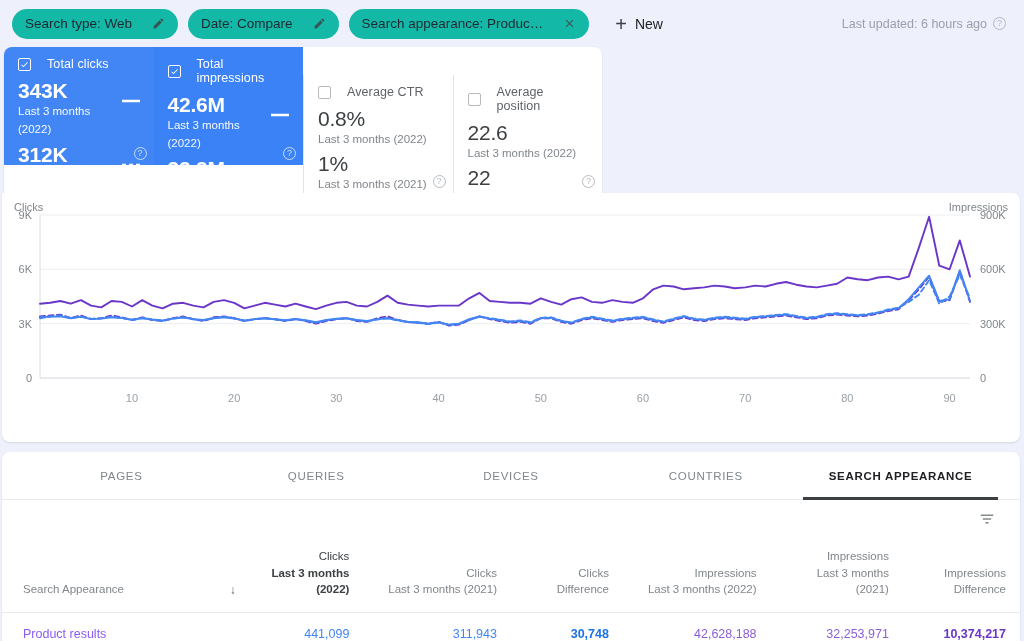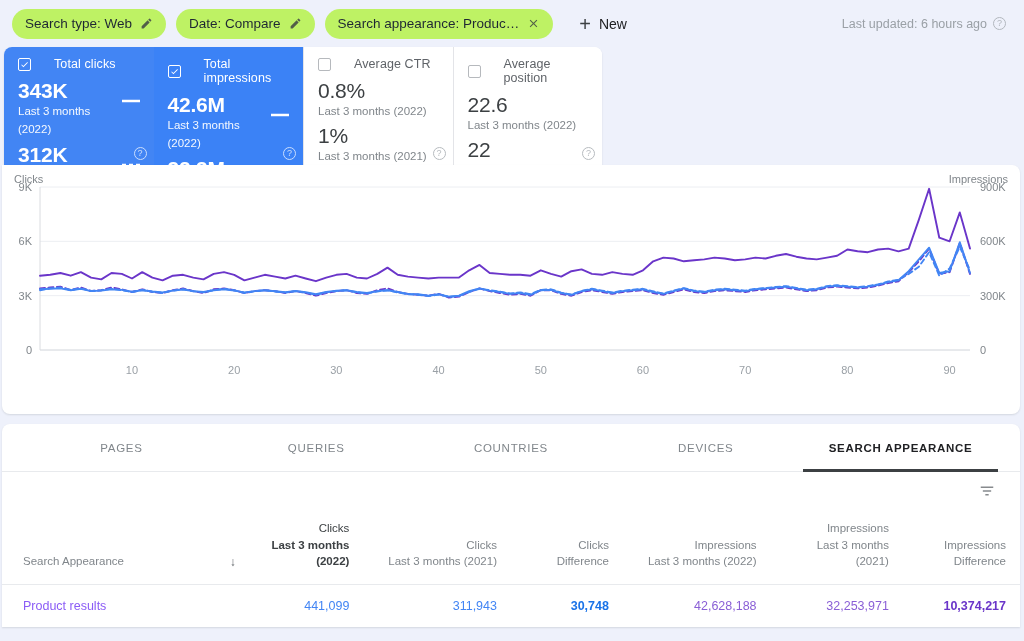--- a/index.html
+++ b/index.html
@@ -14,22 +14,22 @@
   .filterbar {
     height: 47px;
     display: flex;
     align-items: center;
     padding: 0 12px;
     gap: 10px;
   }
   .chip {
     display: flex;
     align-items: center;
-    gap: 8px;
-    background: #bef264;
+    gap: 20px;
+    background: #14b8a6;
     color: #1f2733;
     border-radius: 16px;
     height: 30px;
     padding: 0 13px;
     font-size: 13.5px;
     white-space: nowrap;
     cursor: pointer;
   }
   .chip .chip-label { line-height: 1; }
   .chip-icon { display: inline-flex; align-items: center; opacity: .82; }
@@ -59,23 +59,23 @@
   }
   .card {
     width: 149.5px;
     height: 118px;
     padding: 10px 12px 0 14px;
     position: relative;
     cursor: pointer;
   }
   .card.blue   { background: #4285f4; color: #fff; }
   .card.purple { background: #3b82f6; color: #fff; }
-  .card.plain  { background: #fff; color: #5f6368; border-left: 1px solid #e3e4e8; }
-
-  .card-head { display: flex; align-items: center; gap: 23px; margin-bottom: 9px; }
+  .card.plain  { background: #fff; color: #5f6368; border-left: 1px solid #e3e4e8; margin-top: 28px; }
+
+  .card-head { display: flex; align-items: center; gap: 16px; margin-bottom: 9px; }
   .cbox {
     width: 13px; height: 13px; border-radius: 2px;
     display: inline-flex; align-items: center; justify-content: center;
     flex: 0 0 auto;
   }
   .cbox.on  { border: 1.6px solid #fff; }
   .cbox.off { border: 1.6px solid #b6b9bd; }
   .cbox.on svg { display: block; }
   .card-title { font-size: 12.5px; letter-spacing: .1px; }
   .card.plain .card-title { color: #5f6368; }
@@ -349,22 +349,22 @@
       <path d="M38.0 125.2 L48.2 123.4 L58.4 122.5 L68.7 124.9 L78.9 123.4 L89.1 126.0 L99.3 125.2 L109.5 123.8 L119.8 125.2 L130.0 127.0 L140.2 124.9 L150.4 126.7 L160.6 128.0 L170.9 125.6 L181.1 124.1 L191.3 126.3 L201.5 127.4 L211.7 125.2 L222.0 123.8 L232.2 125.2 L242.4 128.0 L252.6 126.3 L262.8 125.2 L273.1 126.5 L283.3 127.6 L293.5 126.1 L303.7 127.6 L313.9 129.8 L324.2 127.4 L334.4 126.0 L344.6 125.2 L354.8 127.4 L365.0 128.5 L375.3 126.5 L385.5 125.2 L395.7 127.4 L405.9 129.2 L416.1 129.8 L426.4 131.0 L436.6 129.6 L446.8 131.9 L457.0 131.0 L467.2 127.0 L477.5 123.8 L487.7 125.2 L497.9 126.7 L508.1 128.5 L518.3 127.4 L528.5 129.2 L538.8 124.9 L549.0 124.3 L559.2 127.6 L569.4 129.6 L579.6 126.0 L589.9 123.8 L600.1 125.6 L610.3 127.4 L620.5 125.8 L630.7 124.7 L641.0 123.8 L651.2 126.3 L661.4 128.5 L671.6 125.6 L681.8 123.1 L692.1 125.6 L702.3 126.7 L712.5 124.7 L722.7 123.8 L732.9 124.7 L743.2 125.6 L753.4 123.8 L763.6 123.1 L773.8 122.0 L784.0 121.1 L794.3 122.9 L804.5 124.7 L814.7 123.8 L824.9 121.1 L835.1 120.2 L845.4 121.1 L855.6 122.0 L865.8 121.1 L876.0 119.4 L886.2 116.5 L896.5 114.7 L906.7 108.9 L916.9 101.7 L927.1 87.2 L937.3 110.7 L947.6 103.5 L957.8 81.8 L968.0 105.3 " fill="none" stroke="#4285f4" stroke-width="1.9" stroke-linejoin="round" stroke-linecap="round" stroke-dasharray="5 3.5"></path>
       <path d="M38.0 110.7 L48.2 109.8 L58.4 108.0 L68.7 110.7 L78.9 107.1 L89.1 112.6 L99.3 114.4 L109.5 108.0 L119.8 108.9 L130.0 113.5 L140.2 107.1 L150.4 112.6 L160.6 115.3 L170.9 110.7 L181.1 109.8 L191.3 112.6 L201.5 114.4 L211.7 108.9 L222.0 107.1 L232.2 109.8 L242.4 115.3 L252.6 112.6 L262.8 109.8 L273.1 111.6 L283.3 113.5 L293.5 110.7 L303.7 113.5 L313.9 116.2 L324.2 112.6 L334.4 109.8 L344.6 108.9 L354.8 112.6 L365.0 113.5 L375.3 108.9 L385.5 102.6 L395.7 109.8 L405.9 111.6 L416.1 112.6 L426.4 113.5 L436.6 112.6 L446.8 112.6 L457.0 112.6 L467.2 105.3 L477.5 99.9 L487.7 108.0 L497.9 108.9 L508.1 109.8 L518.3 109.8 L528.5 110.7 L538.8 105.3 L549.0 108.9 L559.2 111.6 L569.4 106.2 L579.6 104.4 L589.9 108.9 L600.1 109.8 L610.3 107.1 L620.5 108.9 L630.7 109.8 L641.0 105.3 L651.2 96.3 L661.4 92.6 L671.6 93.5 L681.8 96.3 L692.1 95.3 L702.3 94.4 L712.5 92.6 L722.7 93.5 L732.9 95.3 L743.2 94.4 L753.4 92.6 L763.6 93.5 L773.8 90.8 L784.0 89.0 L794.3 91.7 L804.5 93.5 L814.7 94.4 L824.9 92.6 L835.1 90.8 L845.4 84.5 L855.6 86.3 L865.8 87.2 L876.0 84.5 L886.2 83.6 L896.5 86.3 L906.7 83.6 L916.9 54.6 L927.1 23.8 L937.3 72.7 L947.6 76.3 L957.8 47.4 L968.0 83.6 " fill="none" stroke="#6a35c9" stroke-width="1.9" stroke-linejoin="round" stroke-linecap="round"></path>
       <path d="M38.0 124.3 L48.2 123.8 L58.4 123.4 L68.7 125.2 L78.9 123.8 L89.1 126.1 L99.3 125.6 L109.5 124.3 L119.8 124.9 L130.0 126.7 L140.2 125.2 L150.4 126.5 L160.6 127.4 L170.9 125.6 L181.1 124.5 L191.3 126.1 L201.5 127.0 L211.7 125.2 L222.0 124.3 L232.2 125.6 L242.4 127.4 L252.6 126.1 L262.8 125.2 L273.1 126.3 L283.3 127.2 L293.5 126.0 L303.7 127.2 L313.9 129.2 L324.2 127.0 L334.4 125.6 L344.6 125.2 L354.8 127.0 L365.0 128.0 L375.3 126.1 L385.5 125.2 L395.7 127.0 L405.9 128.9 L416.1 129.2 L426.4 130.7 L436.6 129.2 L446.8 131.6 L457.0 130.7 L467.2 126.1 L477.5 123.4 L487.7 125.6 L497.9 127.0 L508.1 128.9 L518.3 128.0 L528.5 129.8 L538.8 125.2 L549.0 124.9 L559.2 128.0 L569.4 129.8 L579.6 126.1 L589.9 124.3 L600.1 126.1 L610.3 128.0 L620.5 126.1 L630.7 125.2 L641.0 124.3 L651.2 127.0 L661.4 128.9 L671.6 126.1 L681.8 123.4 L692.1 126.1 L702.3 127.0 L712.5 125.2 L722.7 124.3 L732.9 125.2 L743.2 126.1 L753.4 124.3 L763.6 123.4 L773.8 122.5 L784.0 121.6 L794.3 123.4 L804.5 125.2 L814.7 124.3 L824.9 121.6 L835.1 120.7 L845.4 121.6 L855.6 122.5 L865.8 121.6 L876.0 119.8 L886.2 117.1 L896.5 115.3 L906.7 106.2 L916.9 94.4 L927.1 82.7 L937.3 108.0 L947.6 106.2 L957.8 77.2 L968.0 108.0 " fill="none" stroke="#4285f4" stroke-width="1.9" stroke-linejoin="round" stroke-linecap="round"></path>
     </svg>
 </div>
 
 <div class="bottomcard">
   <div class="tabs" id="tabs">
       <div class="tab">PAGES</div>
       <div class="tab">QUERIES</div>
+      <div class="tab">DEVICES</div>
       <div class="tab">COUNTRIES</div>
-      <div class="tab">DEVICES</div>
       <div class="tab active">SEARCH APPEARANCE</div>
     </div>
 
   <div class="filterrow">
     <span class="filter-icon">
       <svg width="20" height="20" viewBox="0 0 24 24">
           <path fill="#5f6368" d="M4.5 6.5h15v2h-15zM7 11h10v2H7zM10 15.5h4v2h-4z"></path>
         </svg>
     </span>
   </div>

